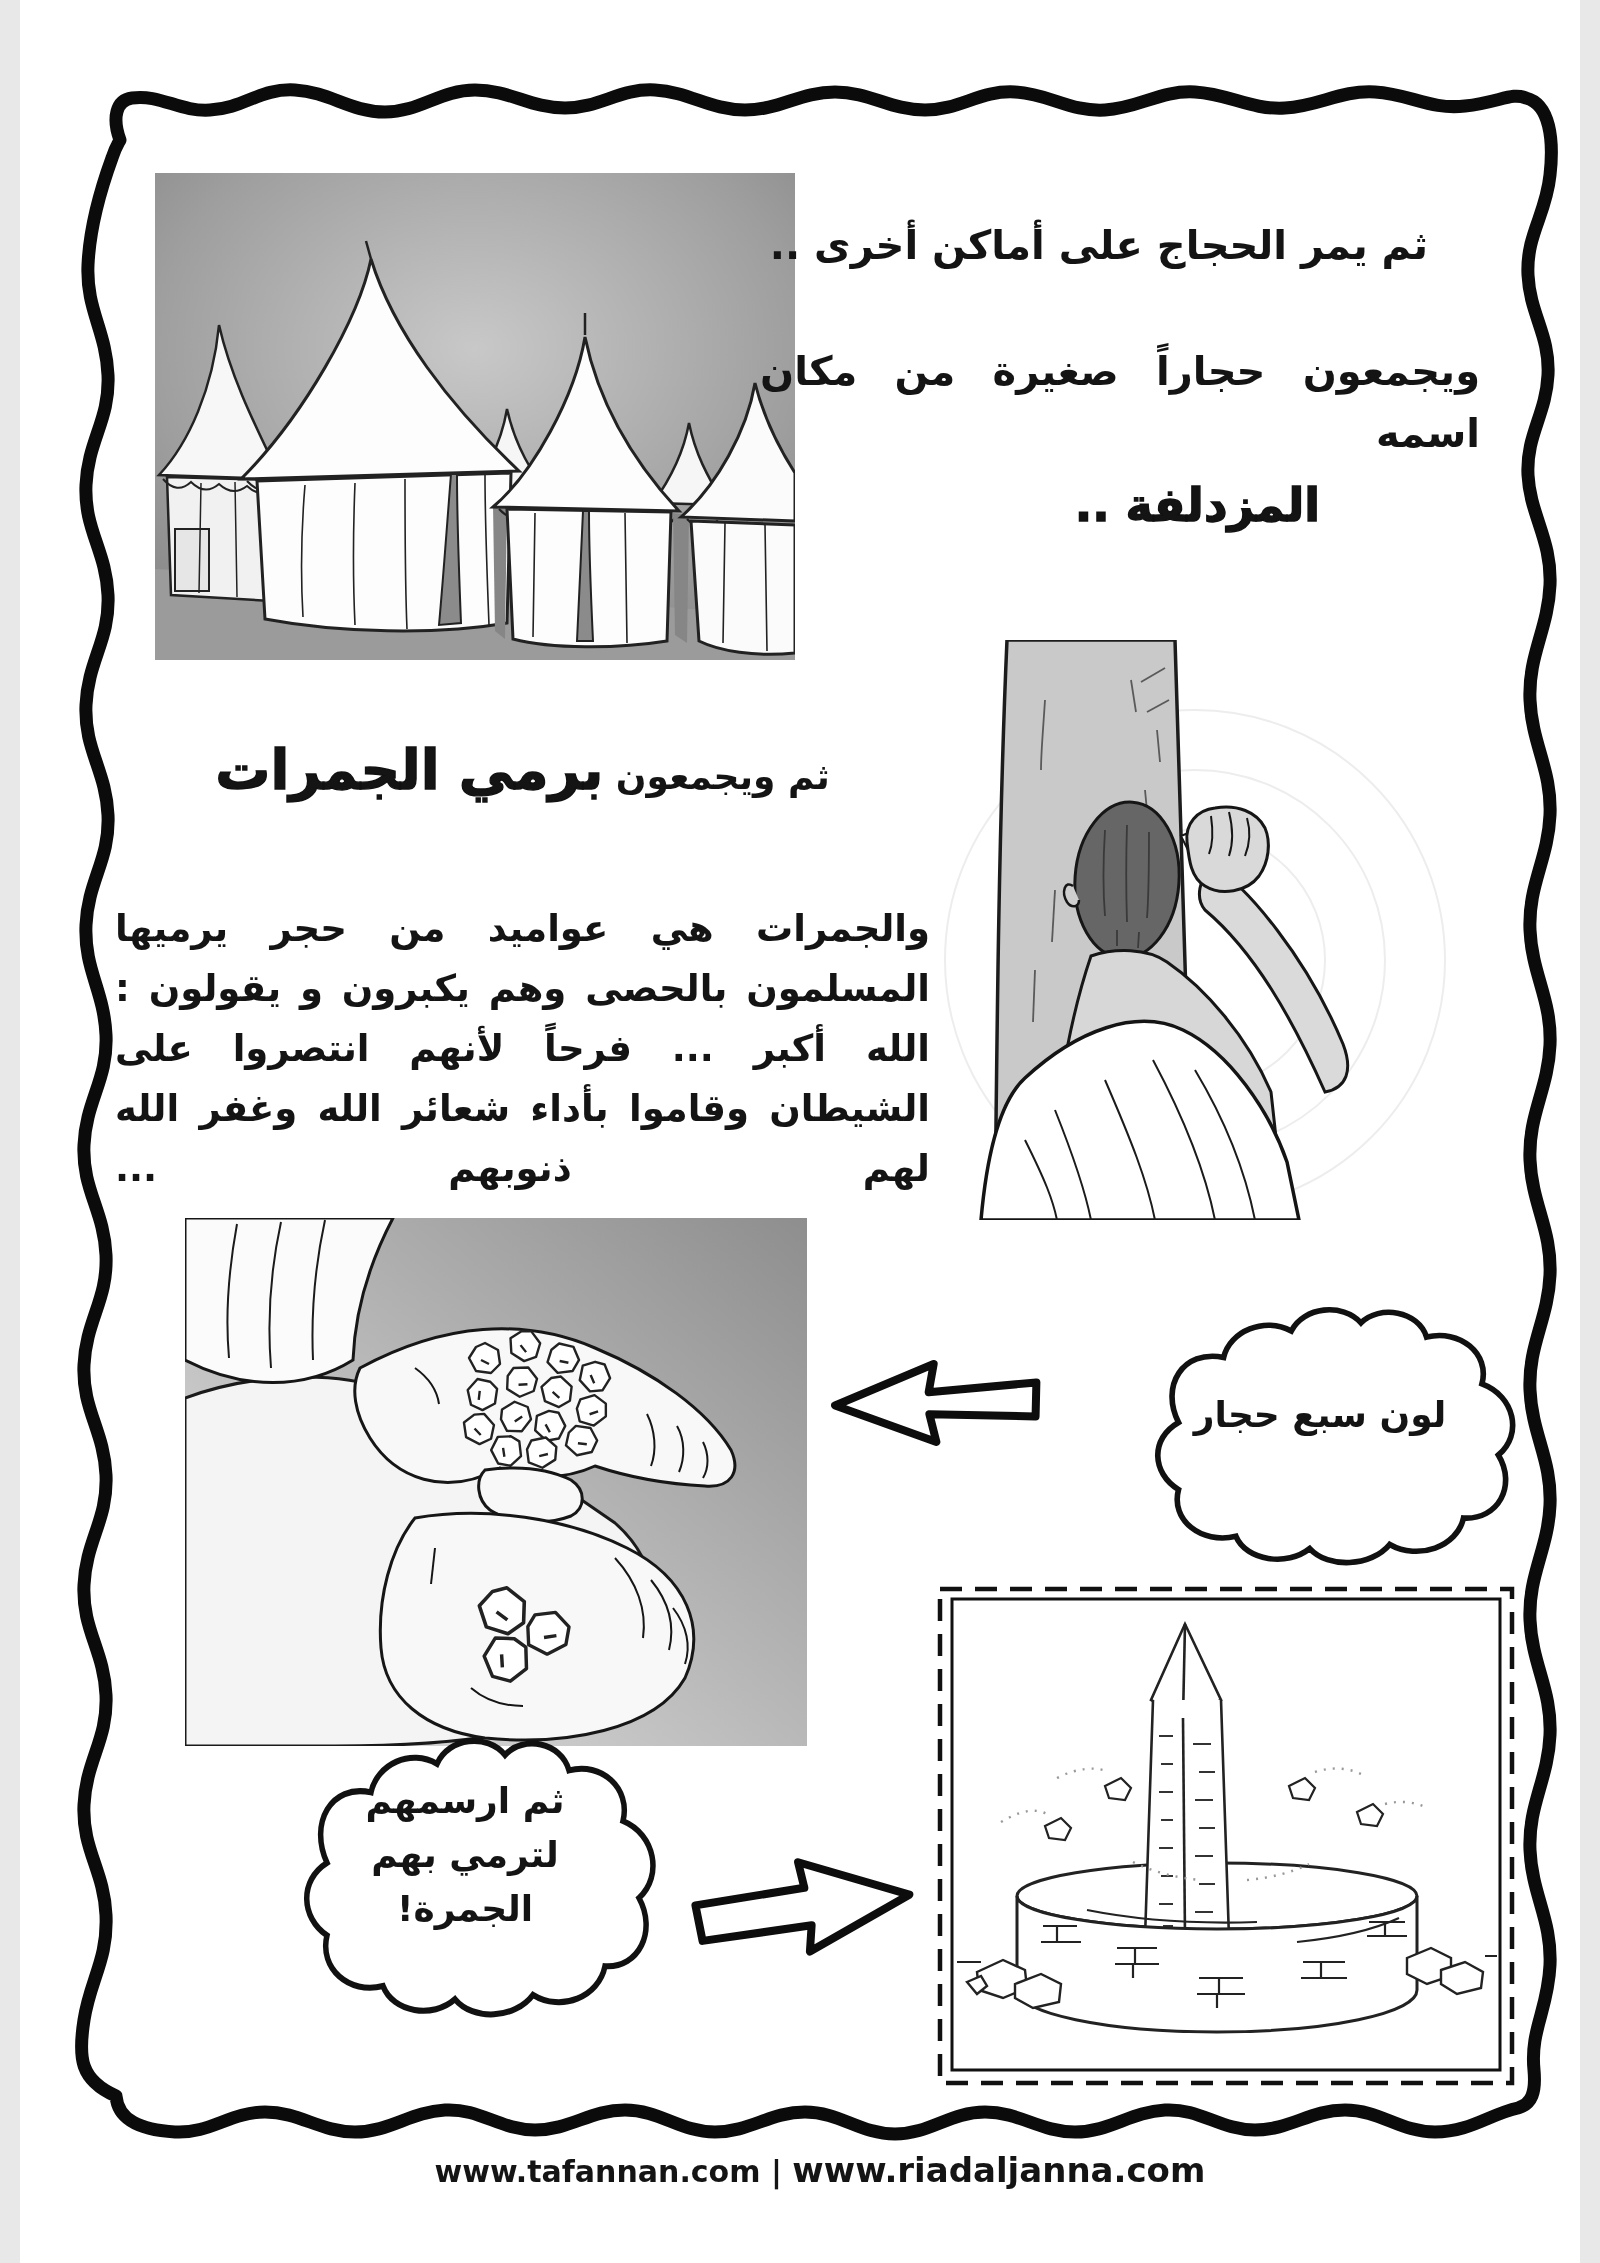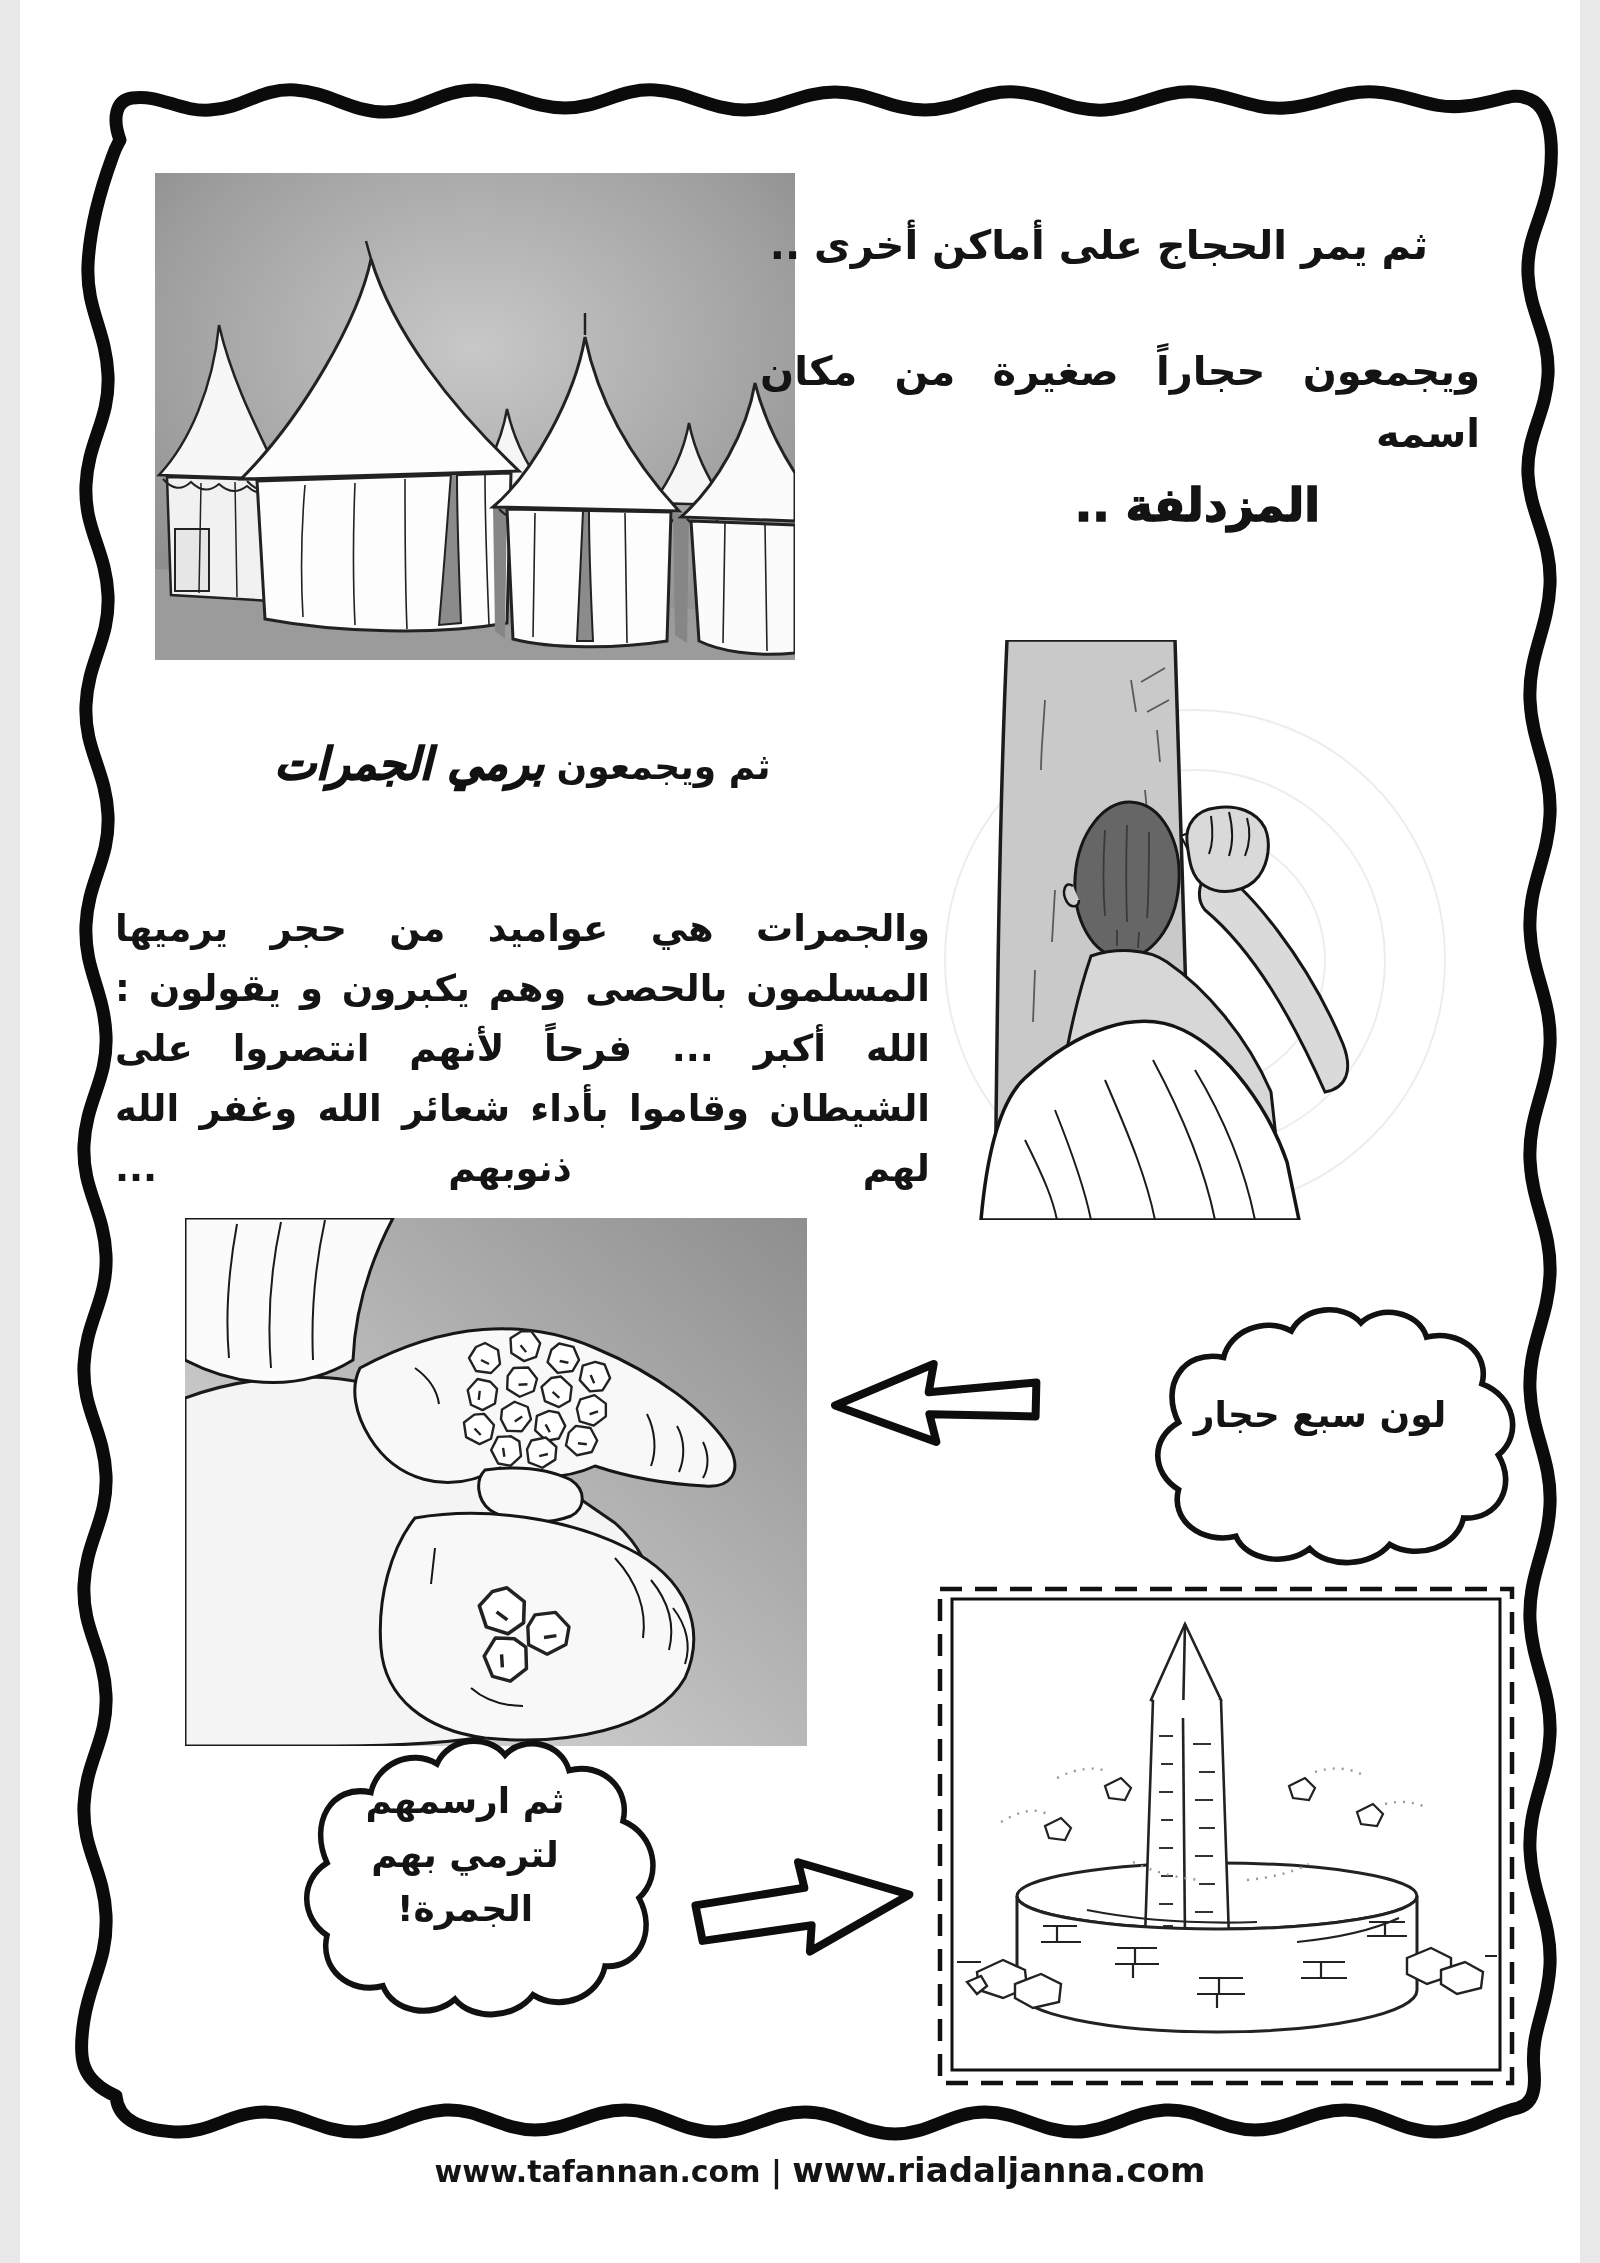--- a/index.html
+++ b/index.html
@@ -17,21 +17,21 @@
   
   .ar{direction:rtl;font-weight:700;}
   .heavy{font-weight:700;-webkit-text-stroke:1.4px #111;letter-spacing:.5px;}
 
   .intro-block{right:100px;top:214px;width:720px;font-size:40px;line-height:62px;}
   .intro-line1{text-align:right;padding-left:0;padding-right:52px;margin:0 0 64px 0;}
   .intro-just{text-align:justify;text-align-last:justify;margin:0 0 10px 0;}
   .intro-line4{text-align:right;padding-right:160px;margin:4px 0 0 0;font-size:46px;}
 
   .section-heading{left:95px;top:738px;width:815px;text-align:center;font-size:36px;}
-  .section-heading .heavy{font-size:44px;font-style:italic;}
+  .section-heading .heavy{font-size:55px;}
 
   .jamarat-paragraph{
     left:95px;top:862px;width:815px;
     font-size:37px;line-height:60px;
     text-align:justify;text-align-last:justify;
   }
 
   
   .cloud{position:absolute;}
   .cloud svg{position:absolute;left:0;top:0;width:100%;height:100%;}

